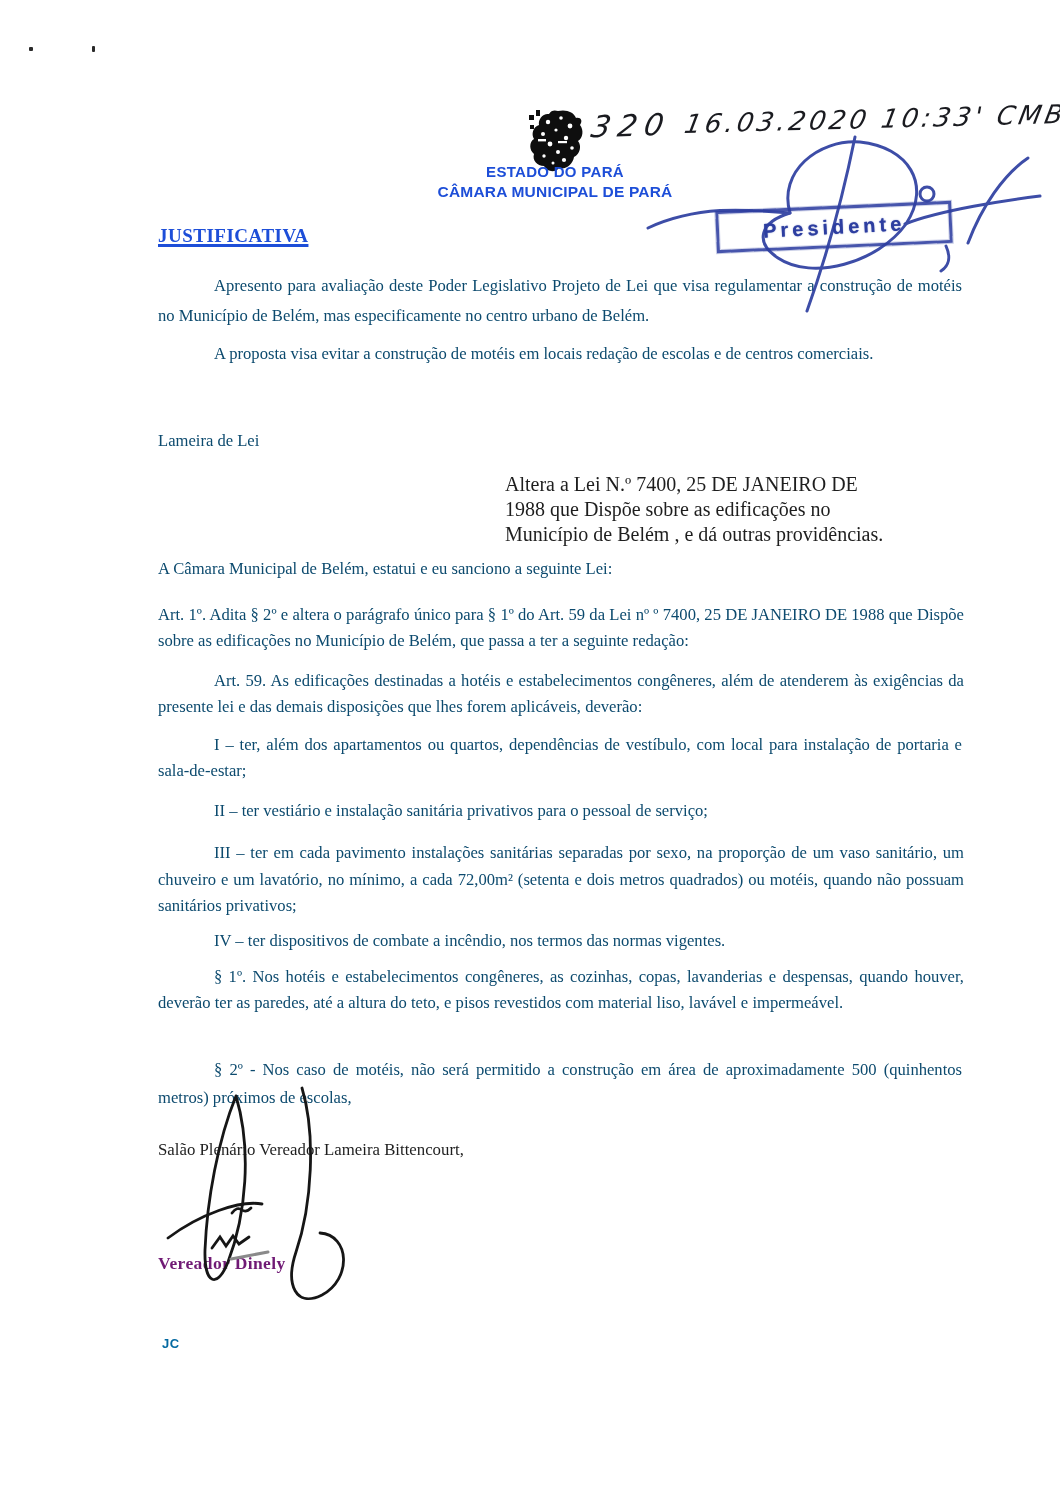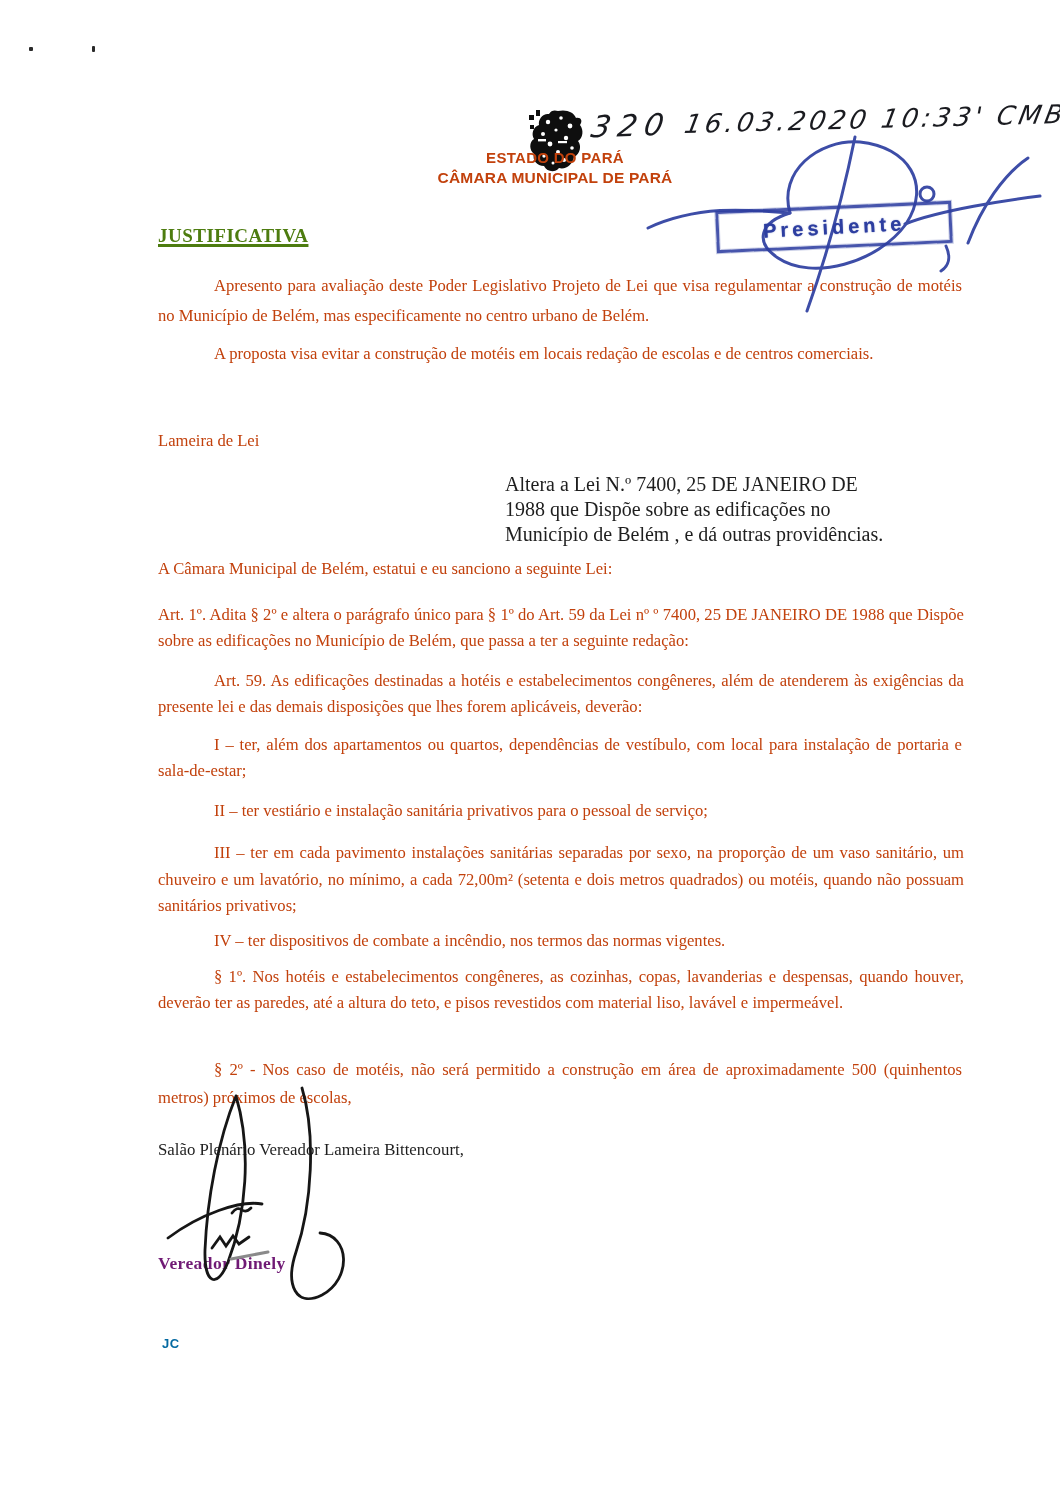--- a/index.html
+++ b/index.html
@@ -8,30 +8,30 @@
     background:#ffffff;
     font-family:"Liberation Serif", serif;
     color:#1e1e1e;
   }
   .abs{position:absolute;}
   .doc-text{
     position:absolute;
     font-family:"Liberation Serif", serif;
     font-size:16.6px;
     line-height:26px;
-    color:#c2410c;
+    color:#0c4a6e;
     text-align:justify;
   }
   .indent{text-indent:56px;}
   .speck{position:absolute;background:#2a2a2a;border-radius:1px;}
   .org{
-    position:absolute;left:400px;top:149px;width:310px;
+    position:absolute;left:400px;top:163px;width:310px;
     text-align:center;
     font-family:"Liberation Sans", sans-serif;
-    font-weight:bold;color:#c2410c;
+    font-weight:bold;color:#1d4ed8;
   }
   .org .l1{font-size:15px;letter-spacing:.3px;}
   .org .l2{font-size:15.5px;letter-spacing:.2px;margin-top:3px;}
   .hand{
     position:absolute;
     font-family:"DejaVu Sans", cursive, sans-serif;
     font-style:italic;
     color:#1a1b20;
     white-space:nowrap;
   }
@@ -41,21 +41,21 @@
   }
   .hand-date{
     left:686px;top:104px;font-size:26px;letter-spacing:3.5px;
     transform:skewX(-12deg) rotate(-1.5deg);
   }
   .title{
     position:absolute;left:158px;top:225px;
     font-size:19px;font-weight:bold;letter-spacing:.5px;
     text-decoration:underline;
     text-decoration-thickness:2.5px;
-    color:#4d7c0f;
+    color:#1d4ed8;
   }
   .stamp{
     position:absolute;left:716px;top:206px;width:230px;height:36px;
     border:3px solid rgba(45,62,160,.88);
     box-shadow:0 0 0 1px rgba(45,62,160,.25), inset 0 0 0 1px rgba(45,62,160,.2);
     transform:rotate(-2.5deg);
     display:flex;align-items:center;justify-content:center;
   }
   .stamp-label{
     font-family:"Liberation Sans", sans-serif;

